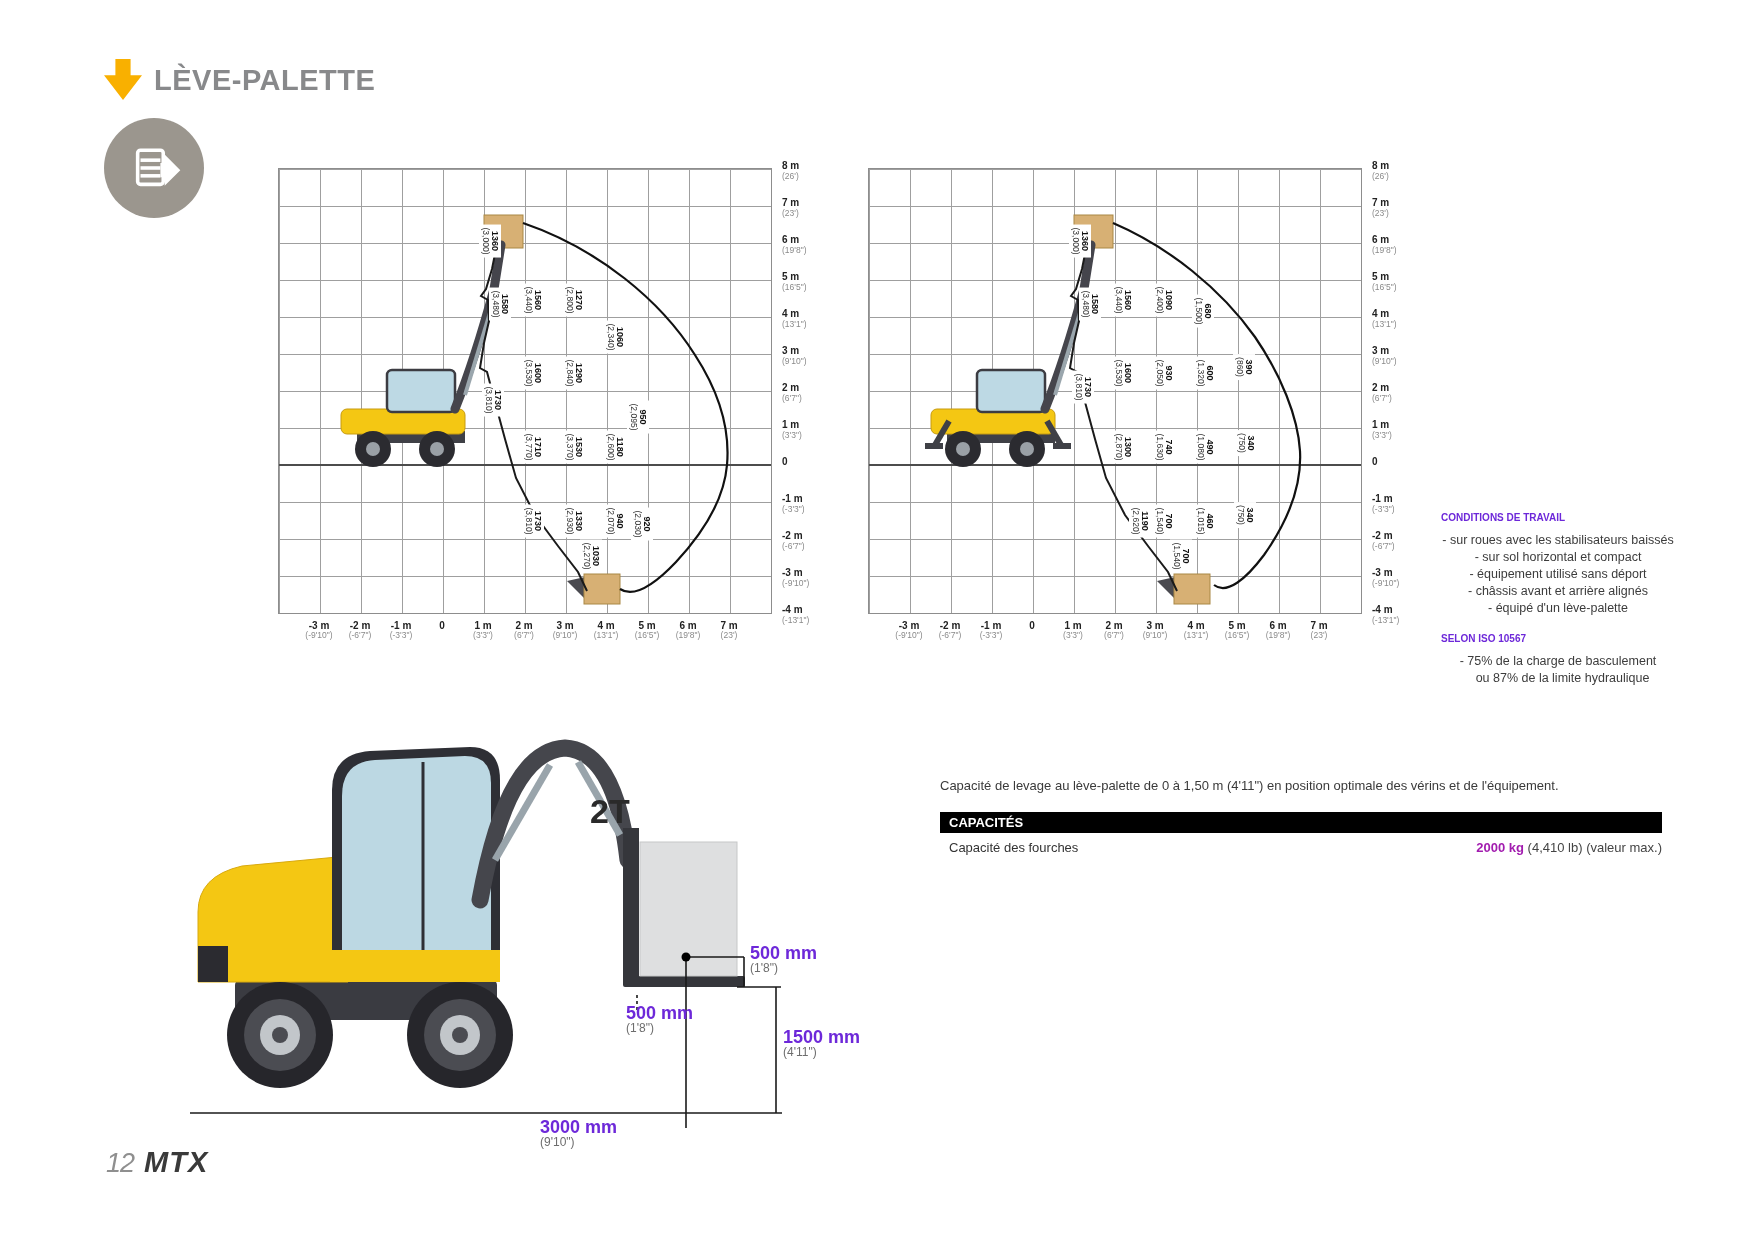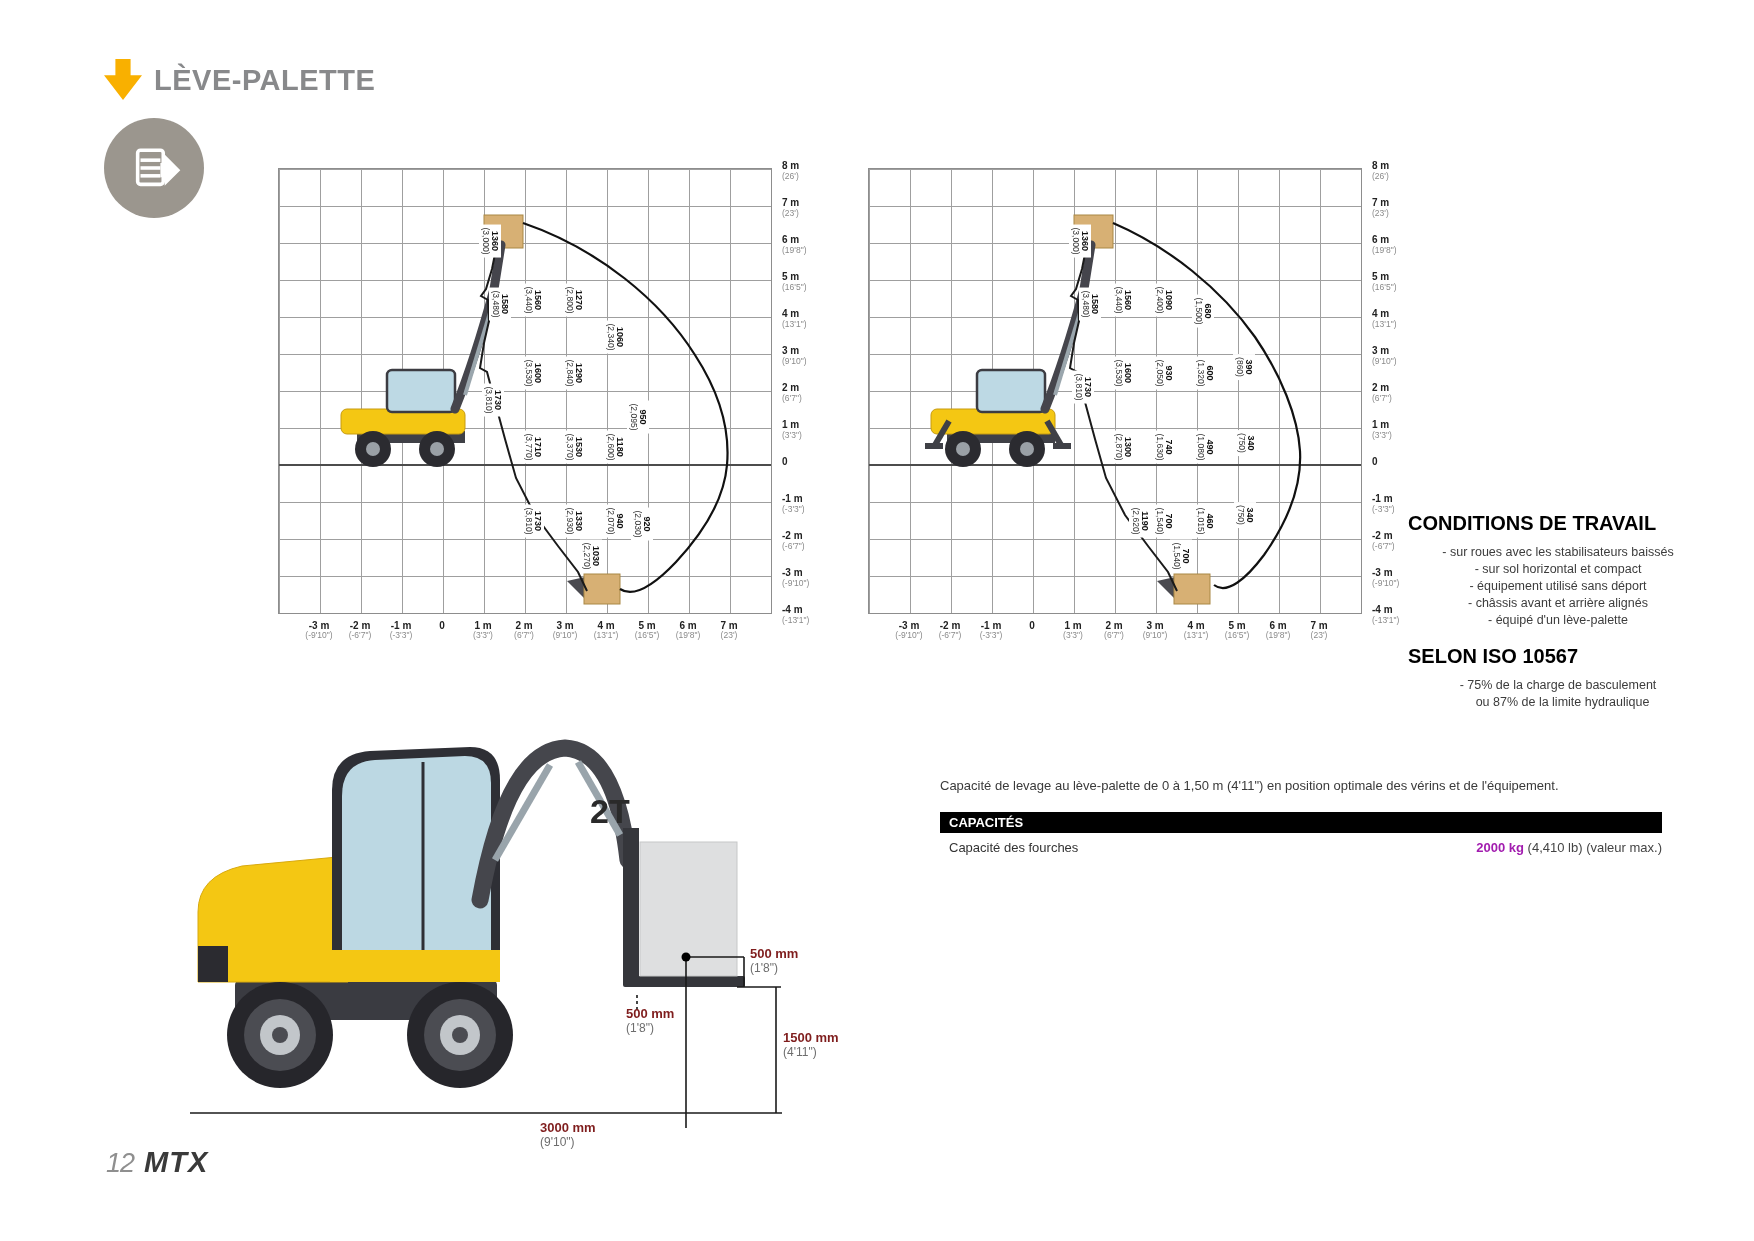--- a/index.html
+++ b/index.html
@@ -26,37 +26,37 @@
   .yaxis{position:absolute;left:504px;top:0;width:70px;height:452px;}
   .ylab{position:absolute;left:0;}
   .ylab b{display:block;font-size:10px;line-height:10px;color:#222;}
   .ylab span{display:block;font-size:8.5px;line-height:10px;color:#8a8a8a;}
   .xaxis{position:absolute;left:0;top:452px;width:494px;height:34px;}
   .xlab{position:absolute;transform:translateX(-50%);text-align:center;top:0;}
   .xlab b{display:block;font-size:10px;line-height:11px;color:#222;}
   .xlab span{display:block;font-size:8.5px;line-height:9px;color:#8a8a8a;white-space:nowrap;}
   
   .conditions{position:absolute;left:1408px;top:512px;width:300px;}
-  .cond-title,.iso-title{font-size:20px;font-weight:700;color:#000000;margin-bottom:9px;}
+  .cond-title,.iso-title{font-size:10px;font-weight:700;color:#6d28d9;margin-bottom:9px;margin-left:33px;}
   .cond-item,.iso-line{font-size:12.5px;color:#3c3c3c;line-height:17px;text-align:center;}
   .iso-block{margin-top:16px;}
   .iso-line.indent{padding-left:9px;}
   .caption{position:absolute;left:940px;top:778px;width:680px;font-size:13px;color:#3a3a3a;}
   .cap-table{position:absolute;left:940px;top:812px;width:722px;}
   .cap-header{background:var(--bar-black,#000);color:#fff;font-size:13px;font-weight:700;
               height:21px;line-height:21px;padding-left:9px;}
   .cap-row{display:flex;justify-content:space-between;margin-top:7px;font-size:13px;color:#333;
            padding-left:9px;align-items:flex-end;}
   .cap-val b{color:#a21caf;font-weight:700;}
   .cap-val span{color:#444;font-weight:400;}
   
   .side-diagram{position:absolute;left:180px;top:650px;width:640px;height:520px;}
   .load2t{position:absolute;left:590px;top:792px;font-size:34px;font-weight:800;color:#2a2a2a;}
   .dim{position:absolute;white-space:nowrap;}
-  .dim b{display:block;font-size:13px;line-height:15px;color:#7f1d1d;}
+  .dim b{display:block;font-size:18px;line-height:15px;color:#6d28d9;}
   .dim span{display:block;font-size:12px;line-height:15px;color:#6d6d6d;font-weight:400;}
   .dim-top{left:750px;top:946px;}
   .dim-offset{left:626px;top:1006px;}
   .dim-height{left:783px;top:1030px;}
   .dim-reach{left:540px;top:1120px;}
   
   .footer-logo{position:absolute;left:106px;top:1146px;font-style:italic;}
   .footer-logo .n{font-size:27px;font-weight:400;color:#8f8f8f;letter-spacing:-1px;}
   .footer-logo .m{font-size:29px;font-weight:800;color:#3a3a3a;letter-spacing:1px;margin-left:10px;}
 </style>

